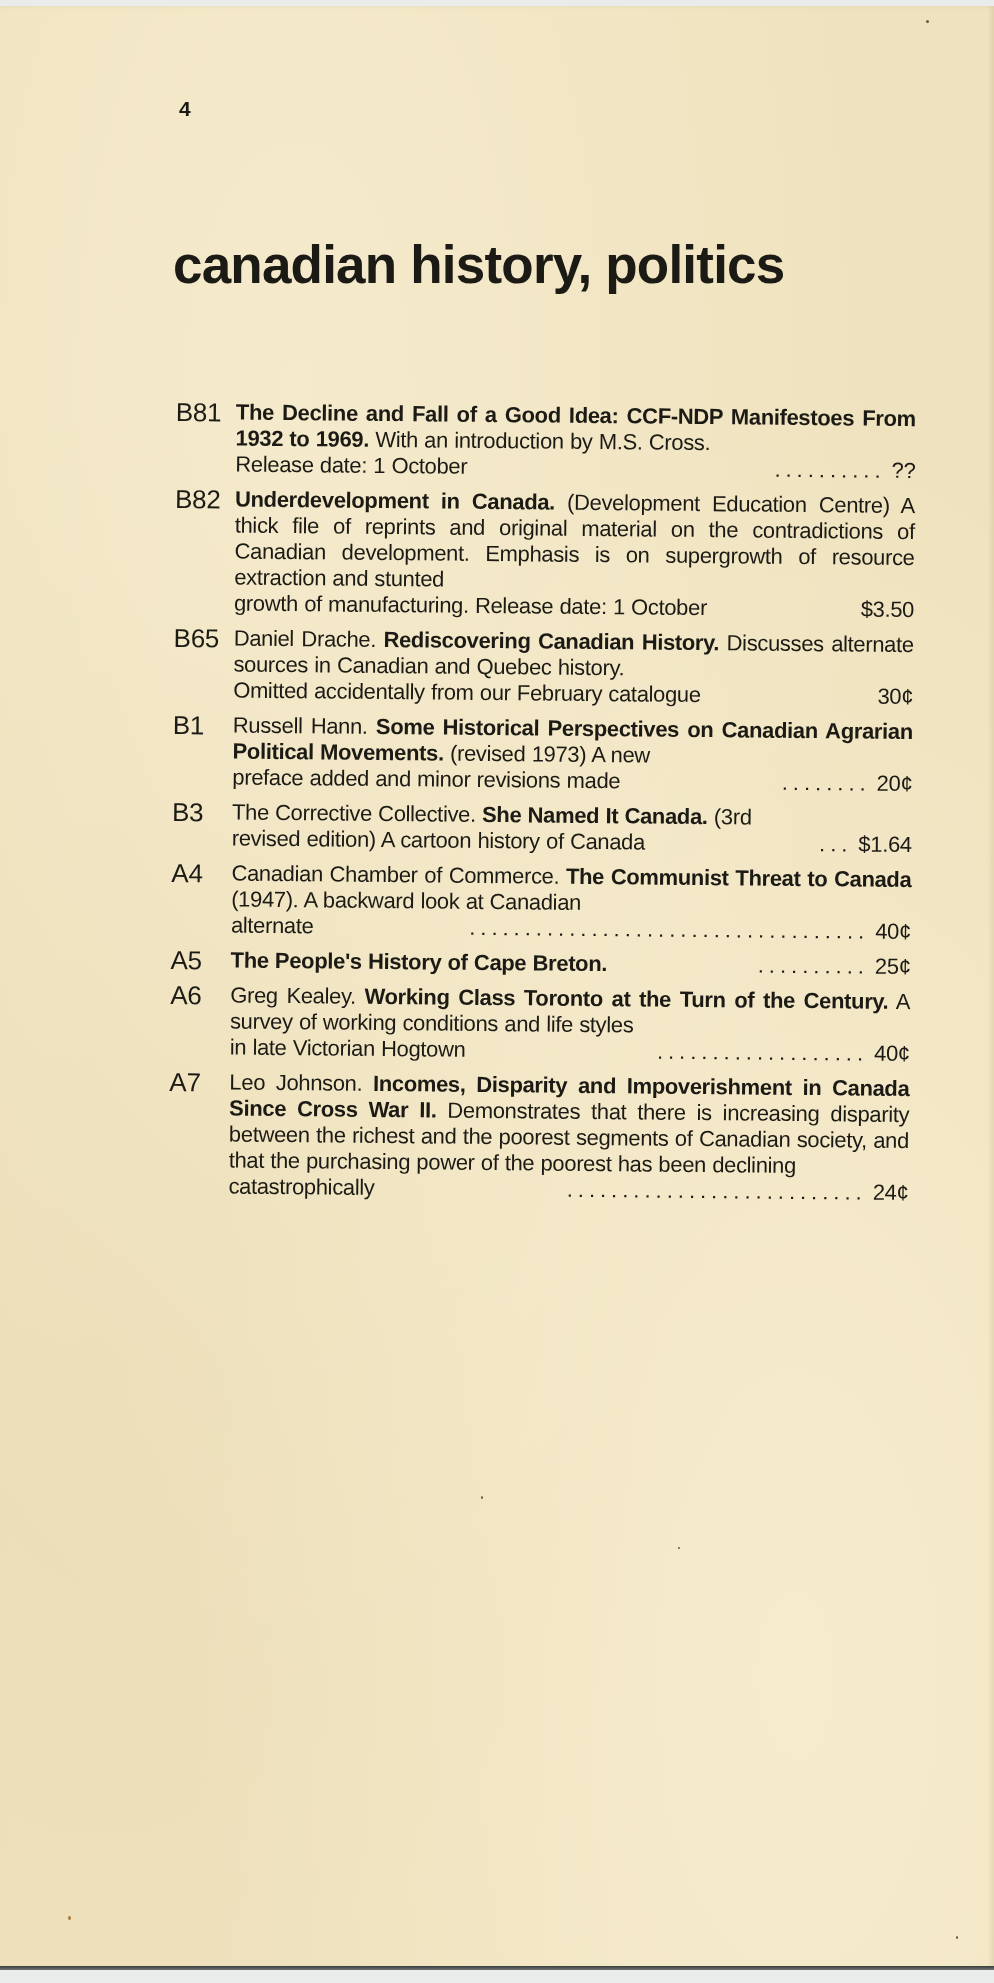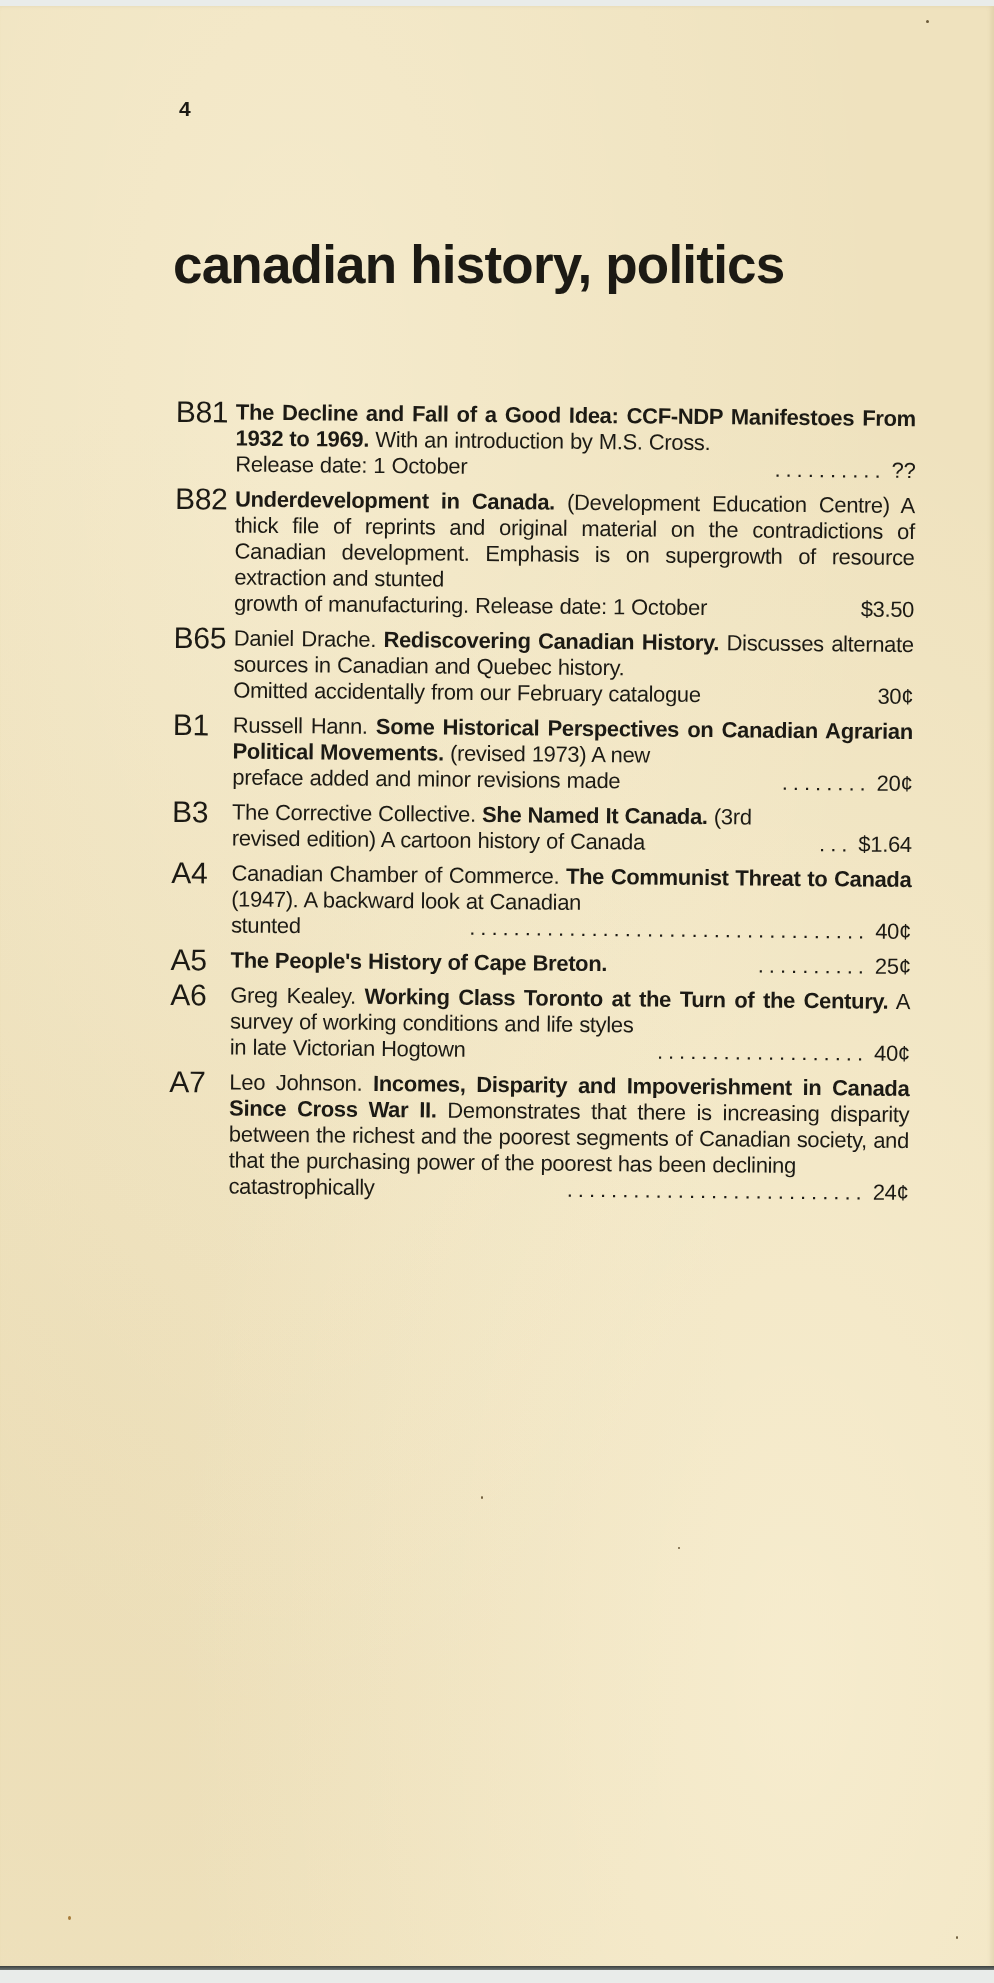--- a/index.html
+++ b/index.html
@@ -68,21 +68,21 @@
       transform-origin: left top;
     }
     .entry {
       position: relative;
       display: flex;
       align-items: flex-start;
       margin-bottom: 9px;
     }
     .code {
       flex: 0 0 60px;
-      font-size: 30px;
+      font-size: 26px;
       line-height: 26px;
       letter-spacing: -0.3px;
     }
     .body {
       flex: 1 1 auto;
       font-size: 22px;
       line-height: 26px;
       text-align: justify;
       letter-spacing: -0.35px;
       word-spacing: 0.5px;
@@ -195,21 +195,21 @@
       </div>
     </div>
 
     <div class="entry">
       <div class="code">A4</div>
       <div class="body">
         <span>Canadian Chamber of Commerce.</span>
         <b>The Communist Threat to Canada</b>
         <span>(1947). A backward look at Canadian</span>
         <div class="price-line">
-          <span class="lead-text">stunted</span>
+          <span class="lead-text">alternate</span>
           <span class="leader">....................................</span>
           <span class="price">40¢</span>
         </div>
       </div>
     </div>
 
     <div class="entry">
       <div class="code">A5</div>
       <div class="body">
         <div class="price-line">

